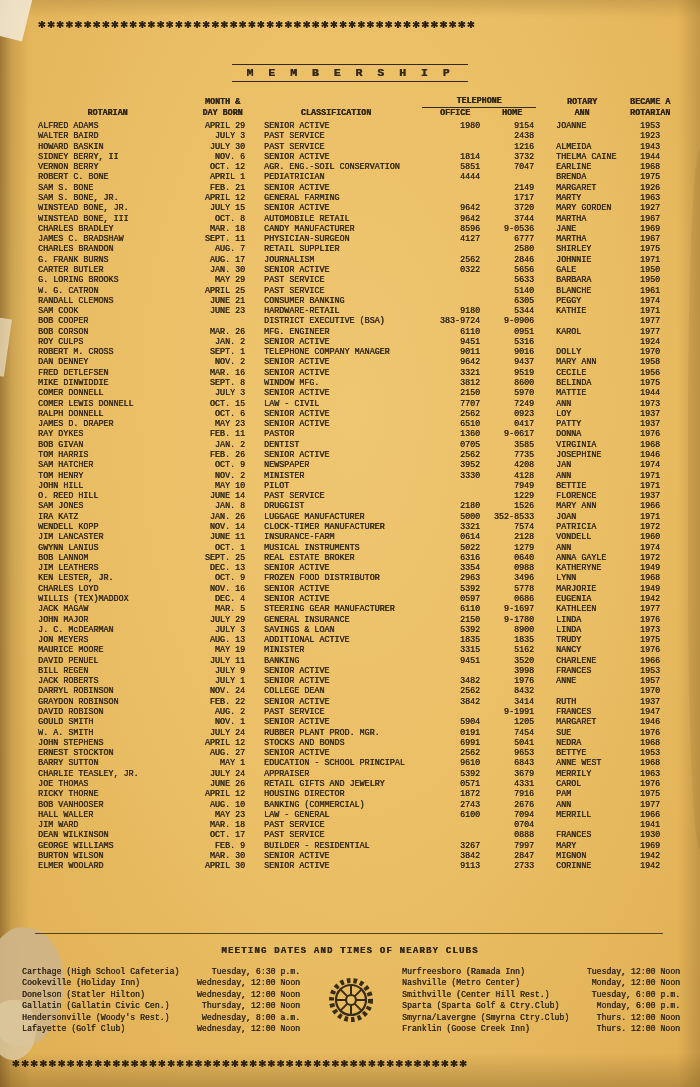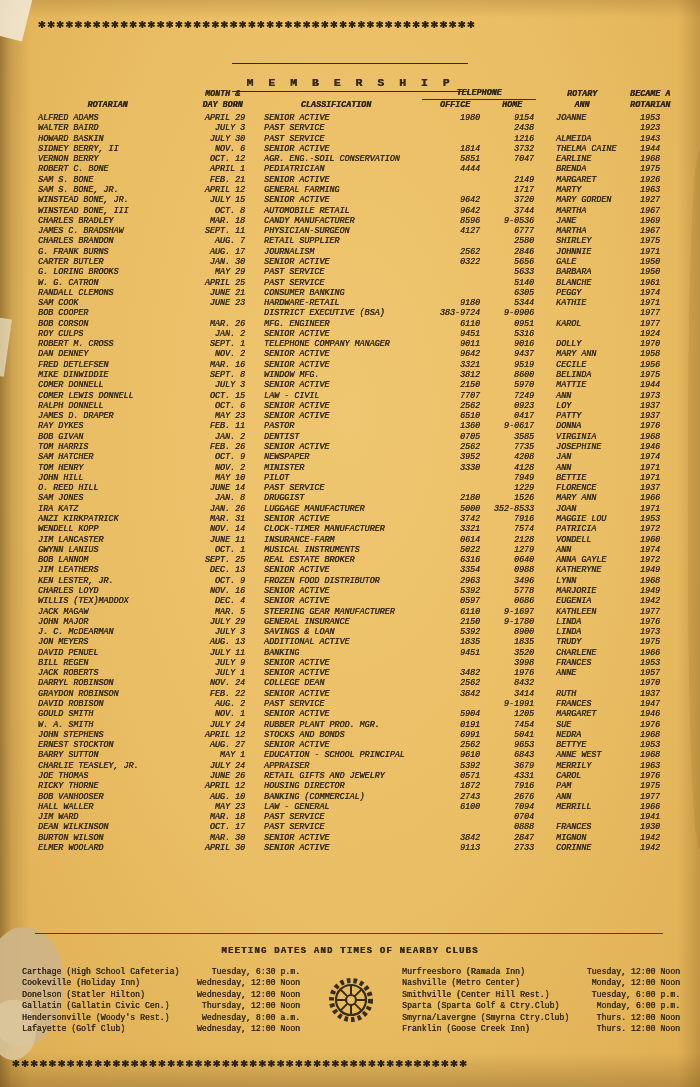--- a/index.html
+++ b/index.html
@@ -24,24 +24,24 @@
   .sliver-l  { left:-8px; top:318px; width:16px; height:58px; background:#eee2c8; transform:rotate(8deg); opacity:.7; }
   .smudge-r  { right:-18px; top:150px; width:30px; height:700px; background:rgba(150,110,45,.18); border-radius:40%; }
 
   .stars { position:absolute; white-space:nowrap; overflow:hidden; font-weight:bold; font-size:12.5px; letter-spacing:1.6px; color:#2f2512; }
   .stars-top    { top:16px; left:38px; right:12px; }
   .stars-bottom { top:1055px; left:12px; right:8px; }
 
   .title-row { position:absolute; top:63px; left:0; width:100%; text-align:center; }
   .title-row span {
     display:inline-block; font-size:11.5px; font-weight:bold; letter-spacing:4px;
-    border-top:1.5px solid #33281a; border-bottom:1.5px solid #33281a; padding:12px 14px 2px;
+    border-top:1.5px solid #33281a; border-bottom:1.5px solid #33281a; padding:1px 14px 2px;
   }
 
-  .tablewrap { position:absolute; top:88px; left:20px; width:640px;font-style:italic; }
+  .tablewrap { position:absolute; top:96px; left:20px; width:640px; }
   table { border-collapse:collapse; table-layout:fixed; width:640px; }
   col.c1{width:175px} col.c2{width:55px} col.c3{width:172px} col.c4{width:66px}
   col.c5{width:48px}  col.c6{width:92px} col.c7{width:32px}
   th { font-size:8.4px; font-weight:bold; padding:0 2px; text-align:center; vertical-align:bottom; line-height:11px; white-space:nowrap; }
   th.ul { border-bottom:1.4px solid #382c18; }
   td { font-size:8.4px; line-height:10.28px; height:10.28px; padding:0; white-space:nowrap; overflow:visible; vertical-align:top; }
   td.c-name  { text-align:left;  padding-left:18px; }
   td.c-born  { text-align:right; padding-right:5px; }
   td.c-cls   { text-align:left;  padding-left:14px; }
   td.c-off   { text-align:right; padding-right:8px; }
@@ -453,29 +453,20 @@
           <tr>
       <td class="c-name">IRA KATZ</td>
       <td class="c-born">JAN. 26</td>
       <td class="c-cls">LUGGAGE MANUFACTURER</td>
       <td class="c-off">5000</td>
       <td class="c-home">352-8533</td>
       <td class="c-ann">JOAN</td>
       <td class="c-year">1971</td>
     </tr>
           <tr>
-      <td class="c-name">ANZI KIRKPATRICK</td>
-      <td class="c-born">MAR. 31</td>
-      <td class="c-cls">SENIOR ACTIVE</td>
-      <td class="c-off">3742</td>
-      <td class="c-home">7916</td>
-      <td class="c-ann">MAGGIE LOU</td>
-      <td class="c-year">1953</td>
-    </tr>
-          <tr>
       <td class="c-name">WENDELL KOPP</td>
       <td class="c-born">NOV. 14</td>
       <td class="c-cls">CLOCK-TIMER MANUFACTURER</td>
       <td class="c-off">3321</td>
       <td class="c-home">7574</td>
       <td class="c-ann">PATRICIA</td>
       <td class="c-year">1972</td>
     </tr>
           <tr>
       <td class="c-name">JIM LANCASTER</td>
@@ -570,20 +561,29 @@
           <tr>
       <td class="c-name">JON MEYERS</td>
       <td class="c-born">AUG. 13</td>
       <td class="c-cls">ADDITIONAL ACTIVE</td>
       <td class="c-off">1835</td>
       <td class="c-home">1835</td>
       <td class="c-ann">TRUDY</td>
       <td class="c-year">1975</td>
     </tr>
           <tr>
+      <td class="c-name">MAURICE MOORE</td>
+      <td class="c-born">MAY 19</td>
+      <td class="c-cls">MINISTER</td>
+      <td class="c-off">3315</td>
+      <td class="c-home">5162</td>
+      <td class="c-ann">NANCY</td>
+      <td class="c-year">1976</td>
+    </tr>
+          <tr>
       <td class="c-name">DAVID PENUEL</td>
       <td class="c-born">JULY 11</td>
       <td class="c-cls">BANKING</td>
       <td class="c-off">9451</td>
       <td class="c-home">3520</td>
       <td class="c-ann">CHARLENE</td>
       <td class="c-year">1966</td>
     </tr>
           <tr>
       <td class="c-name">BILL REGEN</td>
@@ -730,20 +730,29 @@
       <td class="c-year">1941</td>
     </tr>
           <tr>
       <td class="c-name">DEAN WILKINSON</td>
       <td class="c-born">OCT. 17</td>
       <td class="c-cls">PAST SERVICE</td>
       <td class="c-off"></td>
       <td class="c-home">0888</td>
       <td class="c-ann">FRANCES</td>
       <td class="c-year">1930</td>
+    </tr>
+          <tr>
+      <td class="c-name">GEORGE WILLIAMS</td>
+      <td class="c-born">FEB. 9</td>
+      <td class="c-cls">BUILDER - RESIDENTIAL</td>
+      <td class="c-off">3267</td>
+      <td class="c-home">7997</td>
+      <td class="c-ann">MARY</td>
+      <td class="c-year">1969</td>
     </tr>
           <tr>
       <td class="c-name">BURTON WILSON</td>
       <td class="c-born">MAR. 30</td>
       <td class="c-cls">SENIOR ACTIVE</td>
       <td class="c-off">3842</td>
       <td class="c-home">2847</td>
       <td class="c-ann">MIGNON</td>
       <td class="c-year">1942</td>
     </tr>

